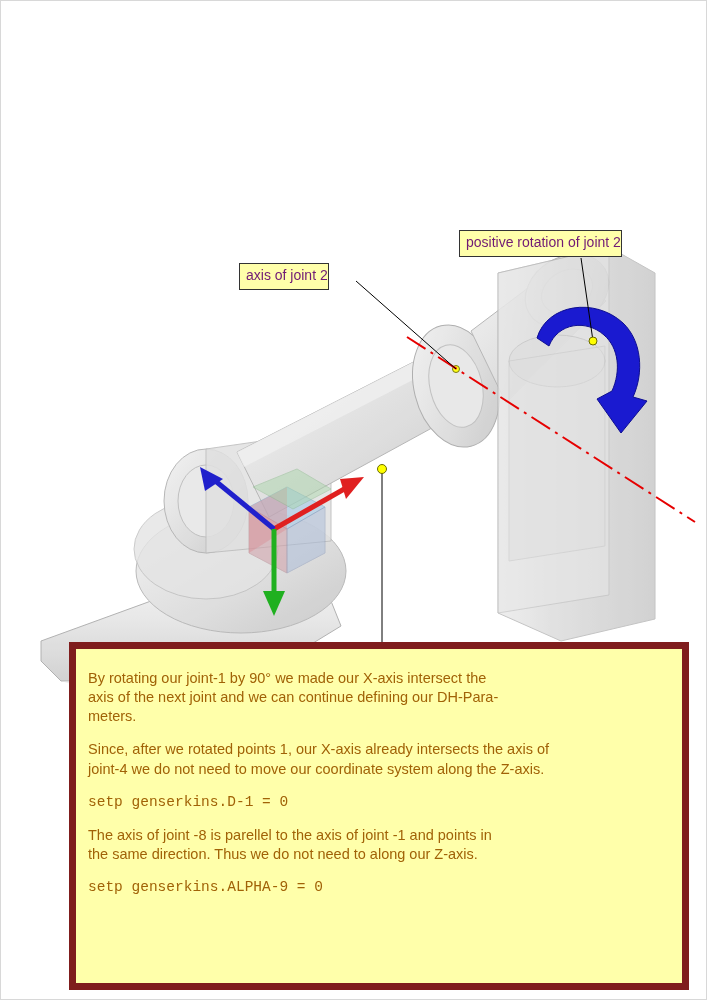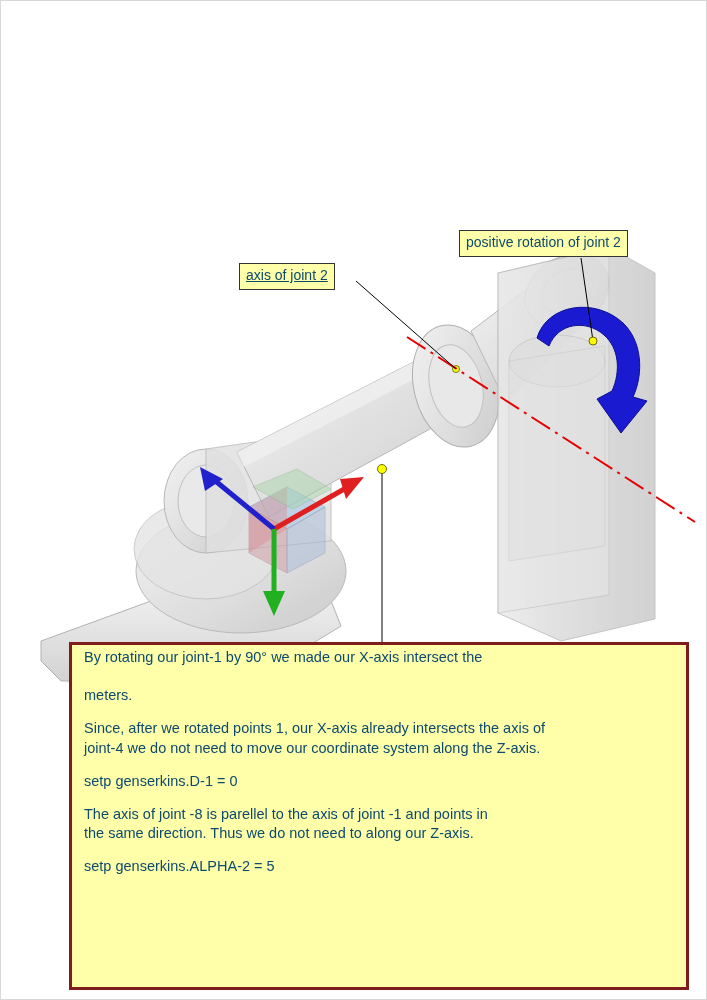--- a/index.html
+++ b/index.html
@@ -28,59 +28,58 @@
     width: 707px;
     height: 1000px;
   }
 
   
   .callout {
     position: absolute;
     background: #ffffaa;
     border: 1px solid #333333;
     font-size: 14px;
-    color: #0c4a6e;
-    padding: 3px 6px 4px 6px;
+    color: #701a75;
+    padding: 3px 0 4px 6px;
     white-space: nowrap;
     line-height: 1.25;
     box-sizing: border-box;
   }
   #callout-axis-joint2 {
     left: 238px;
     top: 262px;
-    text-decoration: underline;
   }
   #callout-positive-rotation {
     left: 458px;
     top: 229px;
   }
 
   
   #explanation-box {
     position: absolute;
     left: 68px;
     top: 641px;
     width: 620px;
     height: 348px;
     background: #ffffaa;
-    border: 3px solid #7f1d1d;
+    border: 7px solid #7f1d1d;
     box-sizing: border-box;
-    padding: 3px 12px;
+    padding: 20px 12px;
     font-size: 14.5px;
     line-height: 1.32;
-    color: #0c4a6e;
+    color: #a16207;
   }
   #explanation-box p {
     margin: 0 0 14px 0;
   }
   #explanation-box p:last-child {
     margin-bottom: 0;
   }
   .mono-line {
-    font-family: Liberation Sans, sans-serif;
+    font-family: Liberation Mono, monospace;
   }
 </style>
 </head>
 <body>
 
 <div id="page">
 
   <svg class="robot-layer" viewBox="0 0 707 1000" xmlns="http://www.w3.org/2000/svg">
 
     <defs>
@@ -183,28 +182,28 @@
     <circle cx="381" cy="468" r="4.5" fill="#ffff00" stroke="#6a6a00" stroke-width="1"></circle>
   </svg>
 
   <div class="callout" id="callout-axis-joint2">axis of joint 2</div>
 
   <div class="callout" id="callout-positive-rotation">positive rotation of joint 2</div>
 
   <div id="explanation-box">
     <p>
       <span>By rotating our joint-1 by 90° we made our X-axis intersect the</span><br>
-      <br>
+      <span>axis of the next joint and we can continue defining our DH-Para-</span><br>
       <span>meters.</span>
     </p>
     <p>
       <span>Since, after we rotated points 1, our X-axis already intersects the axis of</span><br>
       <span>joint-4 we do not need to move our coordinate system along the Z-axis.</span>
     </p>
     <p class="mono-line">setp genserkins.D-1 = 0</p>
     <p>
       <span>The axis of joint -8 is parellel to the axis of joint -1 and points in</span><br>
       <span>the same direction. Thus we do not need to along our Z-axis.</span>
     </p>
-    <p class="mono-line">setp genserkins.ALPHA-2 = 5</p>
+    <p class="mono-line">setp genserkins.ALPHA-9 = 0</p>
   </div>
 
 </div>
 
 </body></html>

